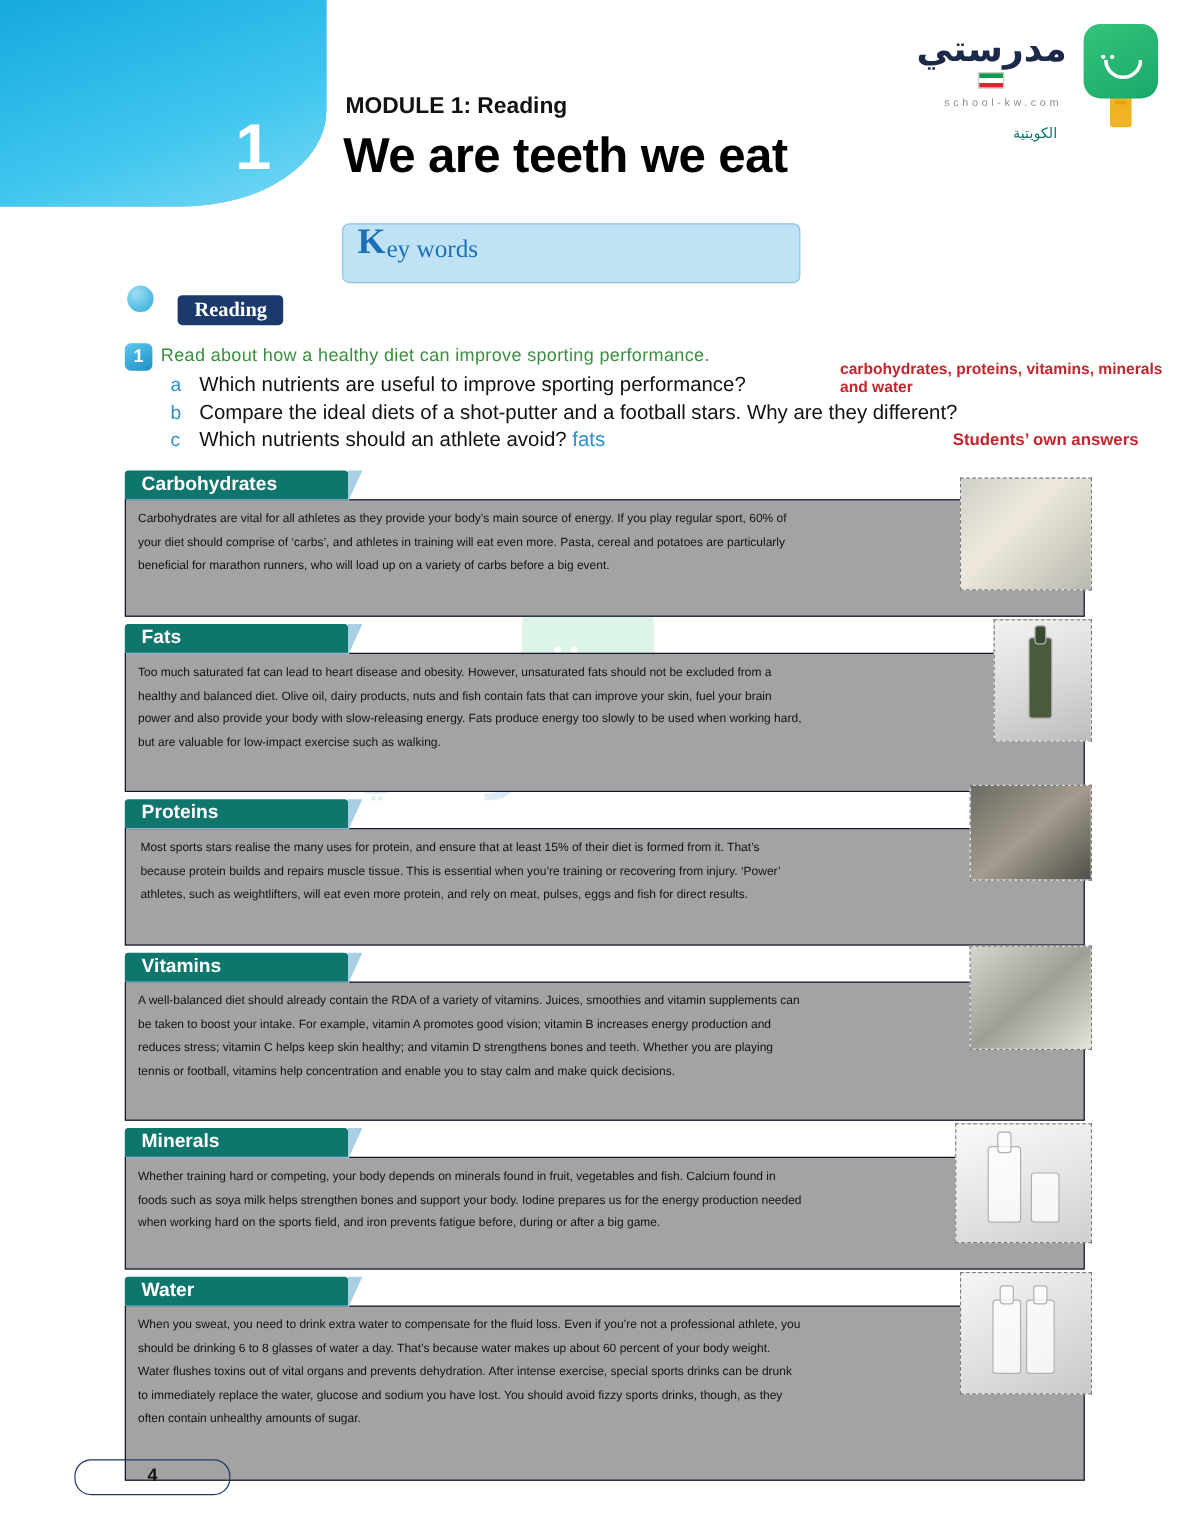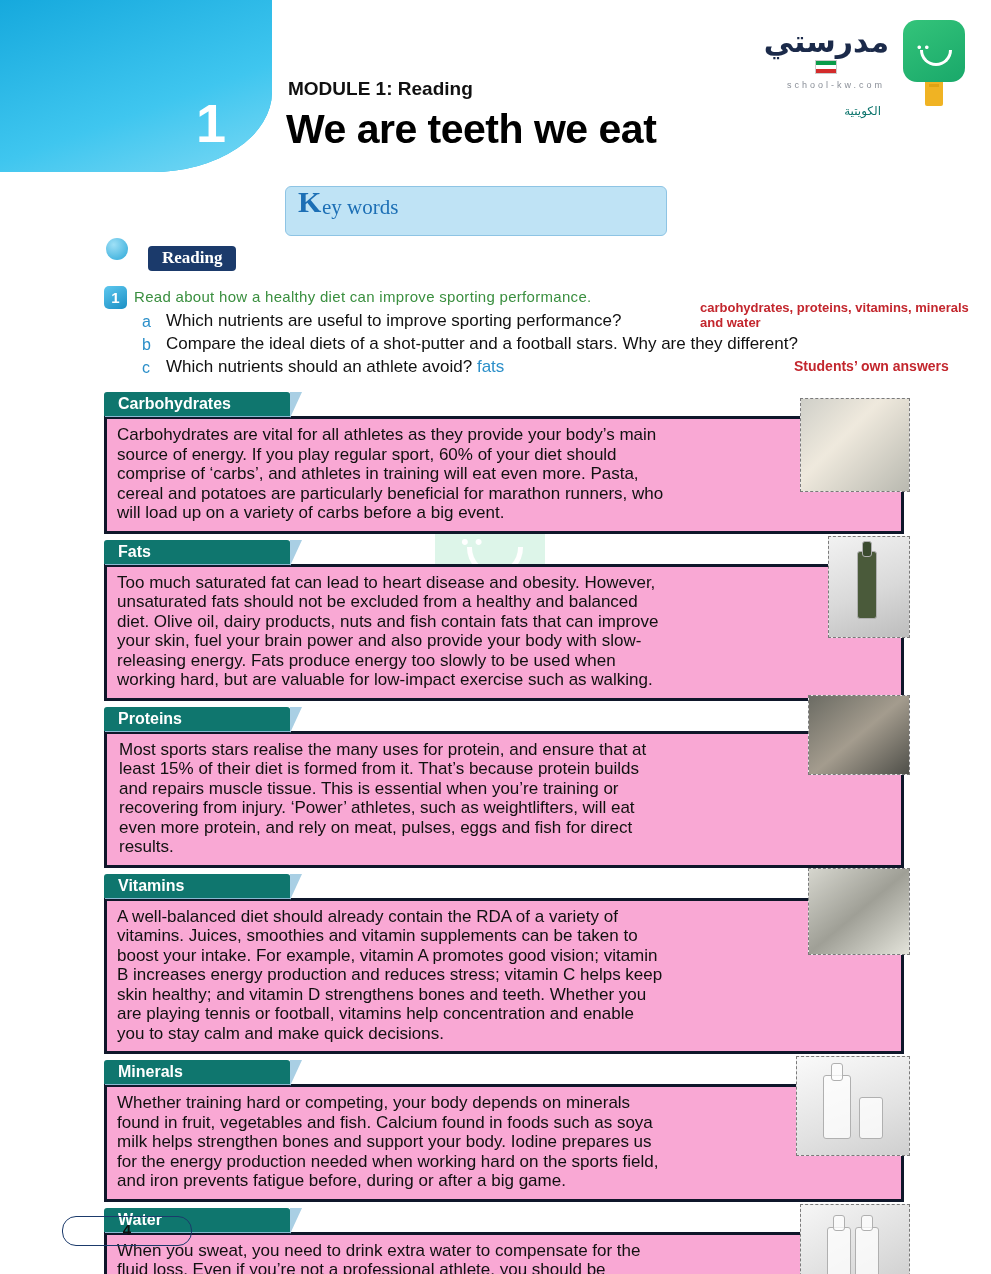--- a/index.html
+++ b/index.html
@@ -95,22 +95,22 @@
     position:relative;display:inline-block;min-width:150px;
     background:#0f766e;color:#ffffff;font-size:16px;font-weight:bold;
     padding:3px 22px 3px 14px;border-radius:3px 3px 0 0;
     box-shadow:1px 1px 0 #8bb9d2;
   }
   .sec-tab:after{
     content:"";position:absolute;right:-12px;top:0;width:0;height:0;
     border-top:26px solid #a9cfe4;border-right:12px solid transparent;
   }
   .sec-body{
-    background:#f9a8d4;border:3px solid #0f172a;padding:6px 10px 8px 10px;
-    font-size:17px;line-height:19.5px;color:#111;
+    background:#a3a3a3;border:1px solid #0f172a;padding:6px 10px 8px 10px;
+    font-size:10px;line-height:19.5px;color:#111;
   }
   .sec-body p{margin:0;}
   
   .photo{
     position:absolute;border:1px dashed #7a7a7a;background:#e9e9e9;overflow:hidden;
   }
   .photo .ph-inner{width:100%;height:100%;}
   .ph-carbs{background:linear-gradient(135deg,#cfcfc8 0%,#efe9dd 40%,#b9b9b0 100%);}
   .ph-fats{background:linear-gradient(160deg,#f2f2f2 0%,#d9d9d9 55%,#bdbdbd 100%);}
   .ph-prot{background:linear-gradient(140deg,#6b6b63 0%,#a49c8e 50%,#4f4f49 100%);}

